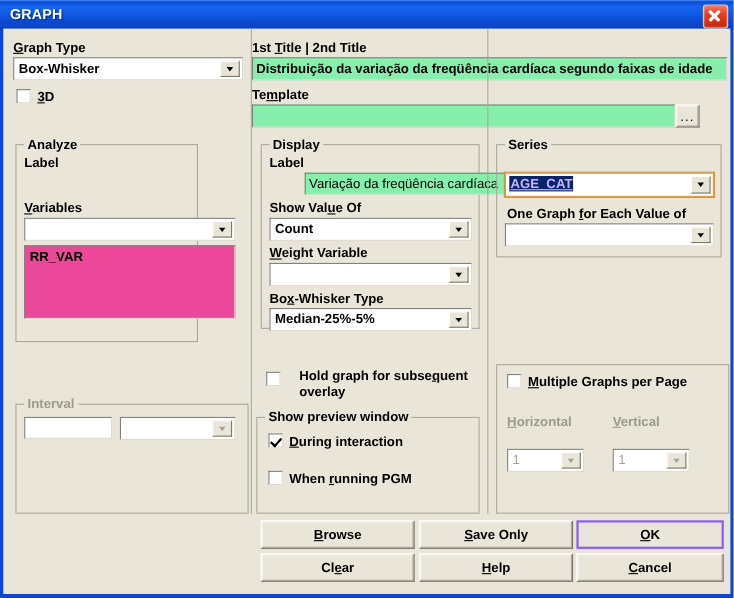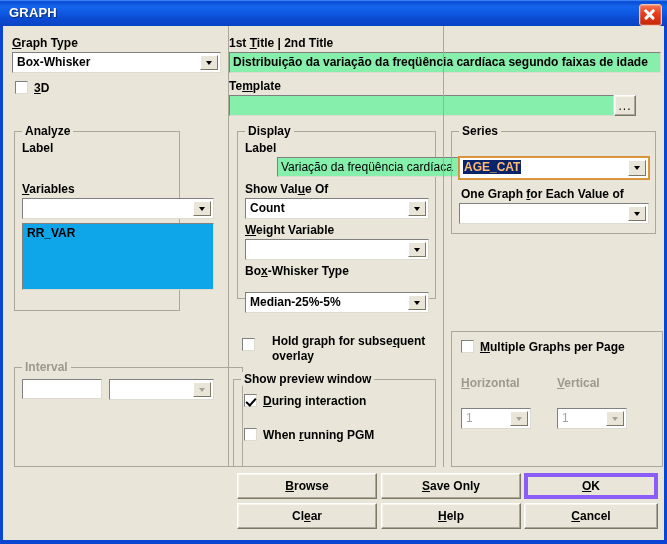--- a/index.html
+++ b/index.html
@@ -110,26 +110,27 @@
   }
   .combo .ctext {
     position: absolute;
     left: 4px; top: 2px;
     right: 20px;
     overflow: hidden;
     white-space: nowrap;
   }
   .combo .ctext.sel {
     background: #0A246A;
-    color: #fdba74;
+    color: #c4b5fd;
     display: inline-block;
     padding: 0 1px;
     left: 3px;
     width: auto;
     right: auto;
+    text-decoration: underline;
   }
   .combo.dis .ctext { color: #A5A298; font-weight: normal; }
   .combo .arrow {
     position: absolute;
     right: 2px; top: 2px;
     width: 16px; bottom: 2px;
     background: #E9E6D9;
     border: 1px solid;
     border-color: #FFFFFF #7B7866 #7B7866 #FFFFFF;
     cursor: pointer;
@@ -145,21 +146,21 @@
   }
   .combo.dis .arrow::after { border-top-color: #A5A298; }
   .combo.focus {
     border-color: #E09A3E #E09A3E #E09A3E #E09A3E;
     outline: 1px solid #D2913A;
   }
 
   .listbox {
     position: absolute;
     box-sizing: border-box;
-    background: #0ea5e9;
+    background: #ec4899;
     border: 1px solid;
     border-color: #808080 #DDDAD0 #DDDAD0 #808080;
     overflow: hidden;
     padding: 2px 4px;
     font-size: 12px;
     font-weight: bold;
     color: #000;
     cursor: default;
   }
 
@@ -212,21 +213,21 @@
     font-weight: bold;
     color: #000;
     text-align: center;
     cursor: pointer;
     line-height: 1;
     display: flex;
     align-items: center;
     justify-content: center;
   }
   .btn.default {
-    border: 4px solid #8b5cf6;
+    border: 2px solid #8b5cf6;
     box-shadow: none;
   }
   .btn.small {
     font-weight: normal;
     letter-spacing: 1px;
   }
 
   .sep-v {
     position: absolute;
     border-left: 1px solid #ACA899;
@@ -279,21 +280,21 @@
       <div class="combo" style="left:7px; top:66px; width:192px; height:21px;">
         <div class="ctext"></div>
         <div class="arrow"></div>
       </div>
 
       <div class="listbox" style="left:7px; top:91px; width:192px; height:67px;">
         <div>RR_VAR</div>
       </div>
     </div>
 
-    <div class="group" style="left:11px; top:341px; width:229px; height:100px;">
+    <div class="group" style="left:11px; top:341px; width:212px; height:100px;">
       <div class="gtitle dim">Interval</div>
       <div class="tfield plain dis" style="left:7px; top:11px; width:80px; height:20px;"></div>
       <div class="combo dis" style="left:94px; top:11px; width:105px; height:21px;">
         <div class="ctext"></div>
         <div class="arrow"></div>
       </div>
     </div>
 
     <div class="sep-v" style="left:225px; top:0px; height:441px;"></div>
 
@@ -309,21 +310,21 @@
         <div class="arrow"></div>
       </div>
 
       <div class="lbl" style="left:7px; top:91px;"><span class="u">W</span>eight Variable</div>
       <div class="combo" style="left:7px; top:107px; width:184px; height:21px;">
         <div class="ctext"></div>
         <div class="arrow"></div>
       </div>
 
       <div class="lbl" style="left:7px; top:132px;">Bo<span class="u">x</span>-Whisker Type</div>
-      <div class="combo" style="left:7px; top:148px; width:184px; height:21px;margin-top:12px;">
+      <div class="combo" style="left:7px; top:148px; width:184px; height:21px;">
         <div class="ctext">Median-25%-5%</div>
         <div class="arrow"></div>
       </div>
     </div>
 
     <div class="chk" style="left:239px; top:312px;"></div>
     <div class="wrapped" style="left:258px; top:308px; width:180px;margin-left:11px;">
       <span>Hold graph for subse<span class="u">q</span>uent</span><br>
       <span>overlay</span>
     </div>

